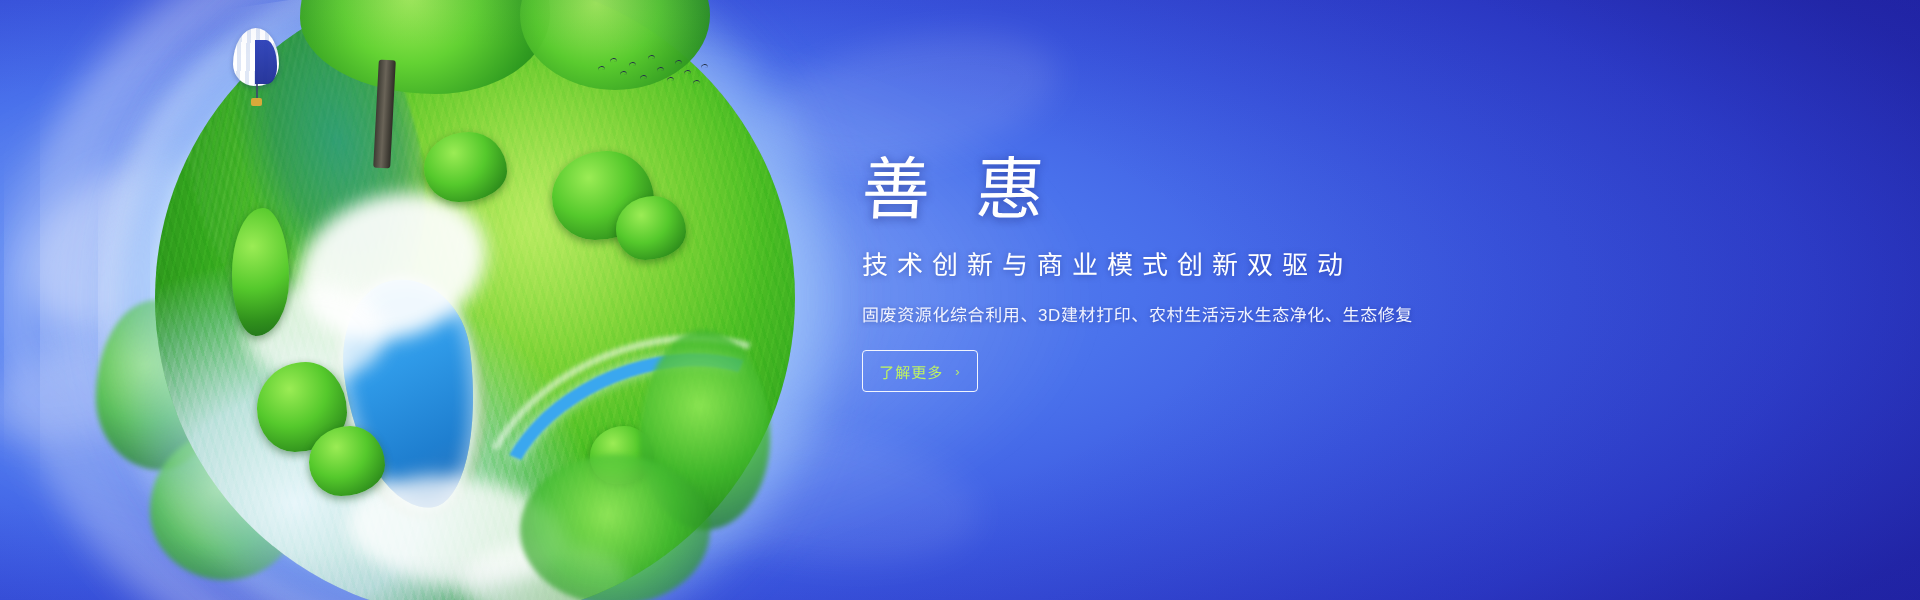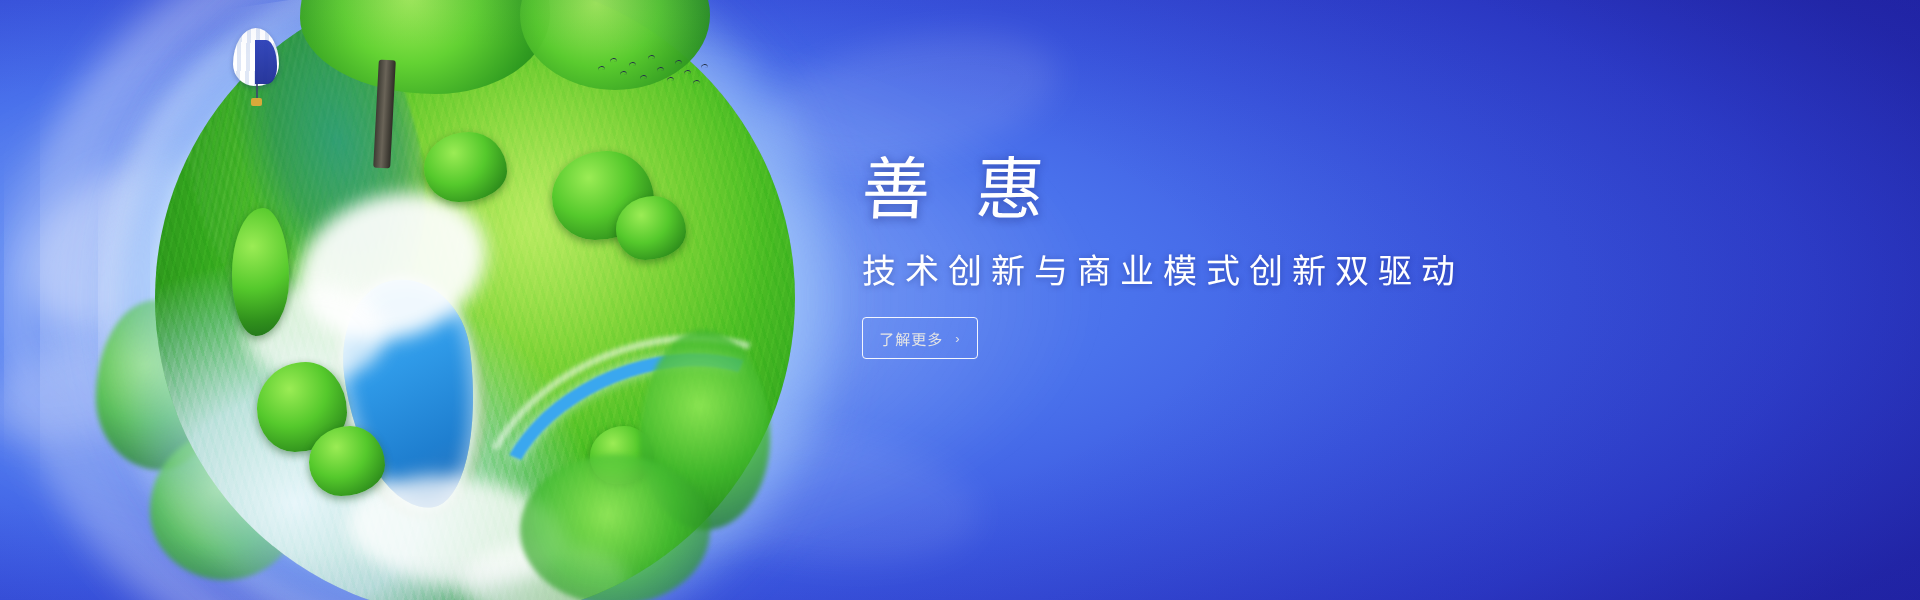--- a/index.html
+++ b/index.html
@@ -303,21 +303,21 @@
     line-height:1.1;
     letter-spacing:5px;
     padding-bottom:7px;
     margin-left:8px;
     text-shadow:0 2px 8px rgba(10,16,90,.40);
   }
   .hl-gap{width:46px;}
 
   .subtitle{
     margin-top:22px;
-    font-size:34px;
+    font-size:26px;
     letter-spacing:9px;
     color:#ffffff;
     white-space:nowrap;
     text-shadow:0 1px 6px rgba(10,16,90,.35);
   }
   .desc{
     margin-top:20px;
     font-size:17px;
     letter-spacing:.6px;
     color:#f2f4ff;
@@ -327,21 +327,21 @@
   .cta{
     margin-top:24px;
     display:inline-flex;
     align-items:center;
     justify-content:center;
     gap:12px;
     width:116px; height:42px;
     border:1px solid rgba(255,255,255,.92);
     border-radius:4px;
     background:transparent;
-    color:#e5e5e5;
+    color:#bef264;
     font-size:15px;
     letter-spacing:1px;
     cursor:pointer;
     font-family:"Liberation Sans","DejaVu Sans",sans-serif;
   }
   .cta .chev{font-size:13px; opacity:.95;}
 </style>
 </head>
 <body>
 
@@ -429,20 +429,21 @@
         <span class="hl-big">善</span>
       </span>
       <span class="hl-gap"></span>
       <span class="hl-group">
         <span class="hl-big">惠</span>
       </span>
     </div>
 
     <div class="subtitle">技术创新与商业模式创新双驱动</div>
 
+    <div class="desc">固废资源化综合利用、3D建材打印、农村生活污水生态净化、生态修复</div>
 
     <button class="cta">
       <span>了解更多</span>
       <span class="chev">›</span>
     </button>
 
   </div>
 </div>
 
 </body></html>

